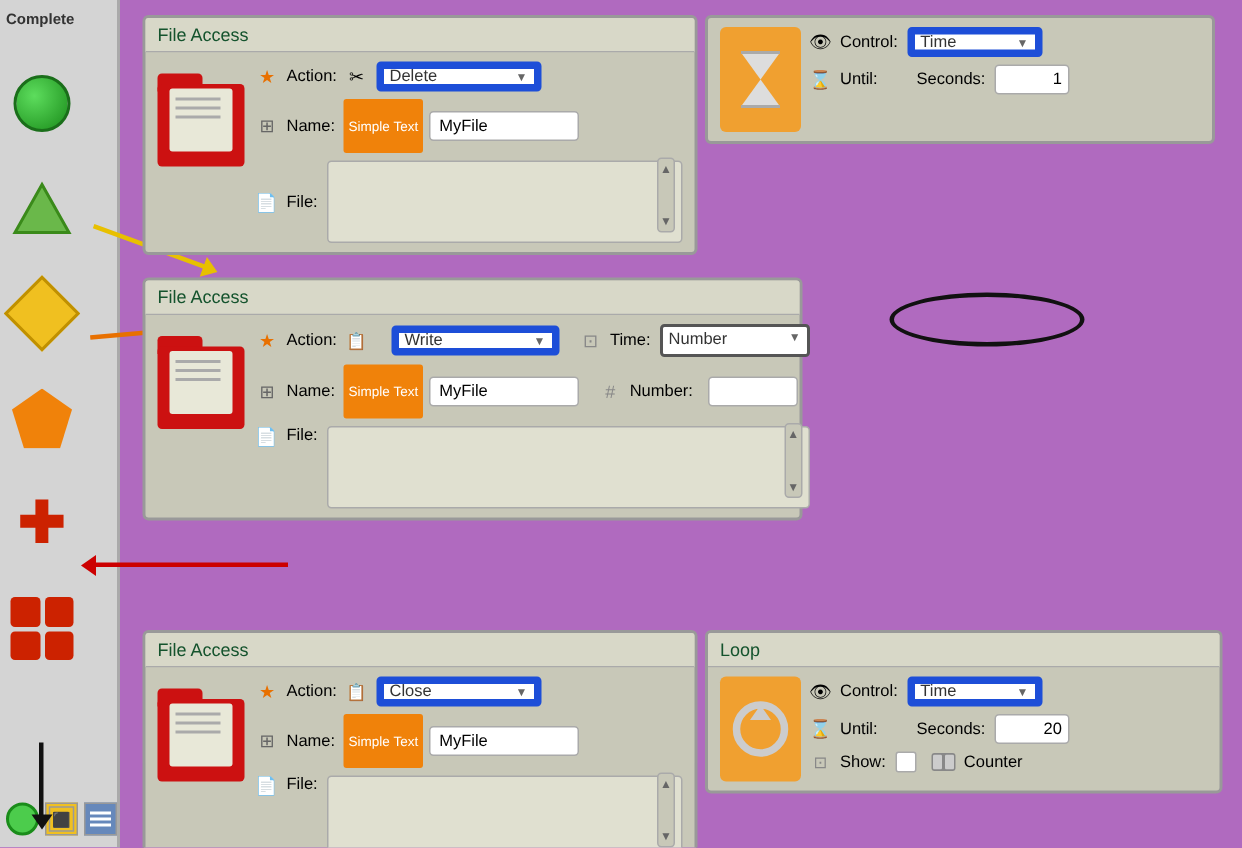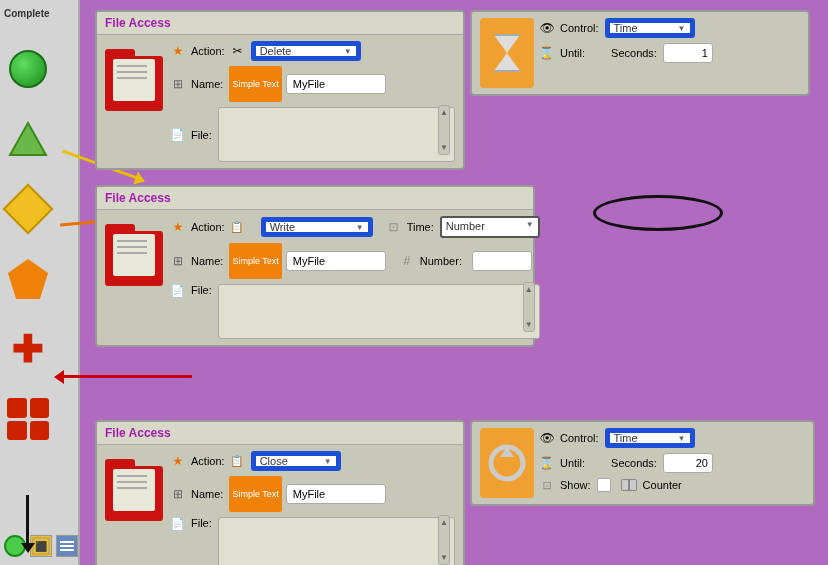--- a/index.html
+++ b/index.html
@@ -177,22 +177,22 @@
 
     
     .panel {
       position: absolute;
       background: #c8c8b8;
       border: 2px solid #999;
       border-radius: 4px;
     }
     .panel-title {
       font-size: 12px;
-      font-weight: bold;
-      color: #a21caf;
+      font-weight: normal;
+      color: #14532d;
       padding: 4px 8px;
       border-bottom: 1px solid #aaa;
       background: #d8d8c8;
       border-radius: 2px 2px 0 0;
     }
     .panel-body {
       padding: 6px 8px;
       display: flex;
       flex-direction: column;
       gap: 5px;
@@ -633,21 +633,21 @@
             </div>
           </div>
         </div>
       </div>
 
       <div class="panel-fields">
         <div class="panel-row">
           <span class="row-icon icon-orange-star">★</span>
           <span class="field-label-text">Action:</span>
           <span class="row-icon" style="font-size:11px; color:#888;">📋</span>
-          <div class="dropdown" style="width:90px;">
+          <div class="dropdown" style="width:110px;">
             <span class="dropdown-text">Close</span>
             <span class="dropdown-arrow">▼</span>
           </div>
         </div>
         <div class="panel-row">
           <span class="row-icon icon-table">⊞</span>
           <span class="field-label-text">Name:</span>
           <div class="text-field-wrap">
             <div class="orange-badge">Simple Text</div>
             <input class="text-input" type="text" value="MyFile" style="">
@@ -662,20 +662,21 @@
               <span class="scroll-btn">▼</span>
             </div>
           </div>
         </div>
       </div>
     </div>
   </div>
 </div>
 
 <div class="panel panel-loop">
+  <div class="panel-title">Loop</div>
   <div class="panel-body">
     <div class="panel-inner">
 
       <div style="width:54px; height:70px; display:flex; align-items:center; justify-content:center; flex-shrink:0; background:#f0a030; border-radius:4px;">
         <svg width="40" height="40">
           <circle cx="20" cy="20" r="16" fill="none" stroke="#ccc" stroke-width="5"></circle>
           <polygon points="20,4 27,14 13,14" fill="#ccc"></polygon>
         </svg>
       </div>
       <div class="panel-fields">

